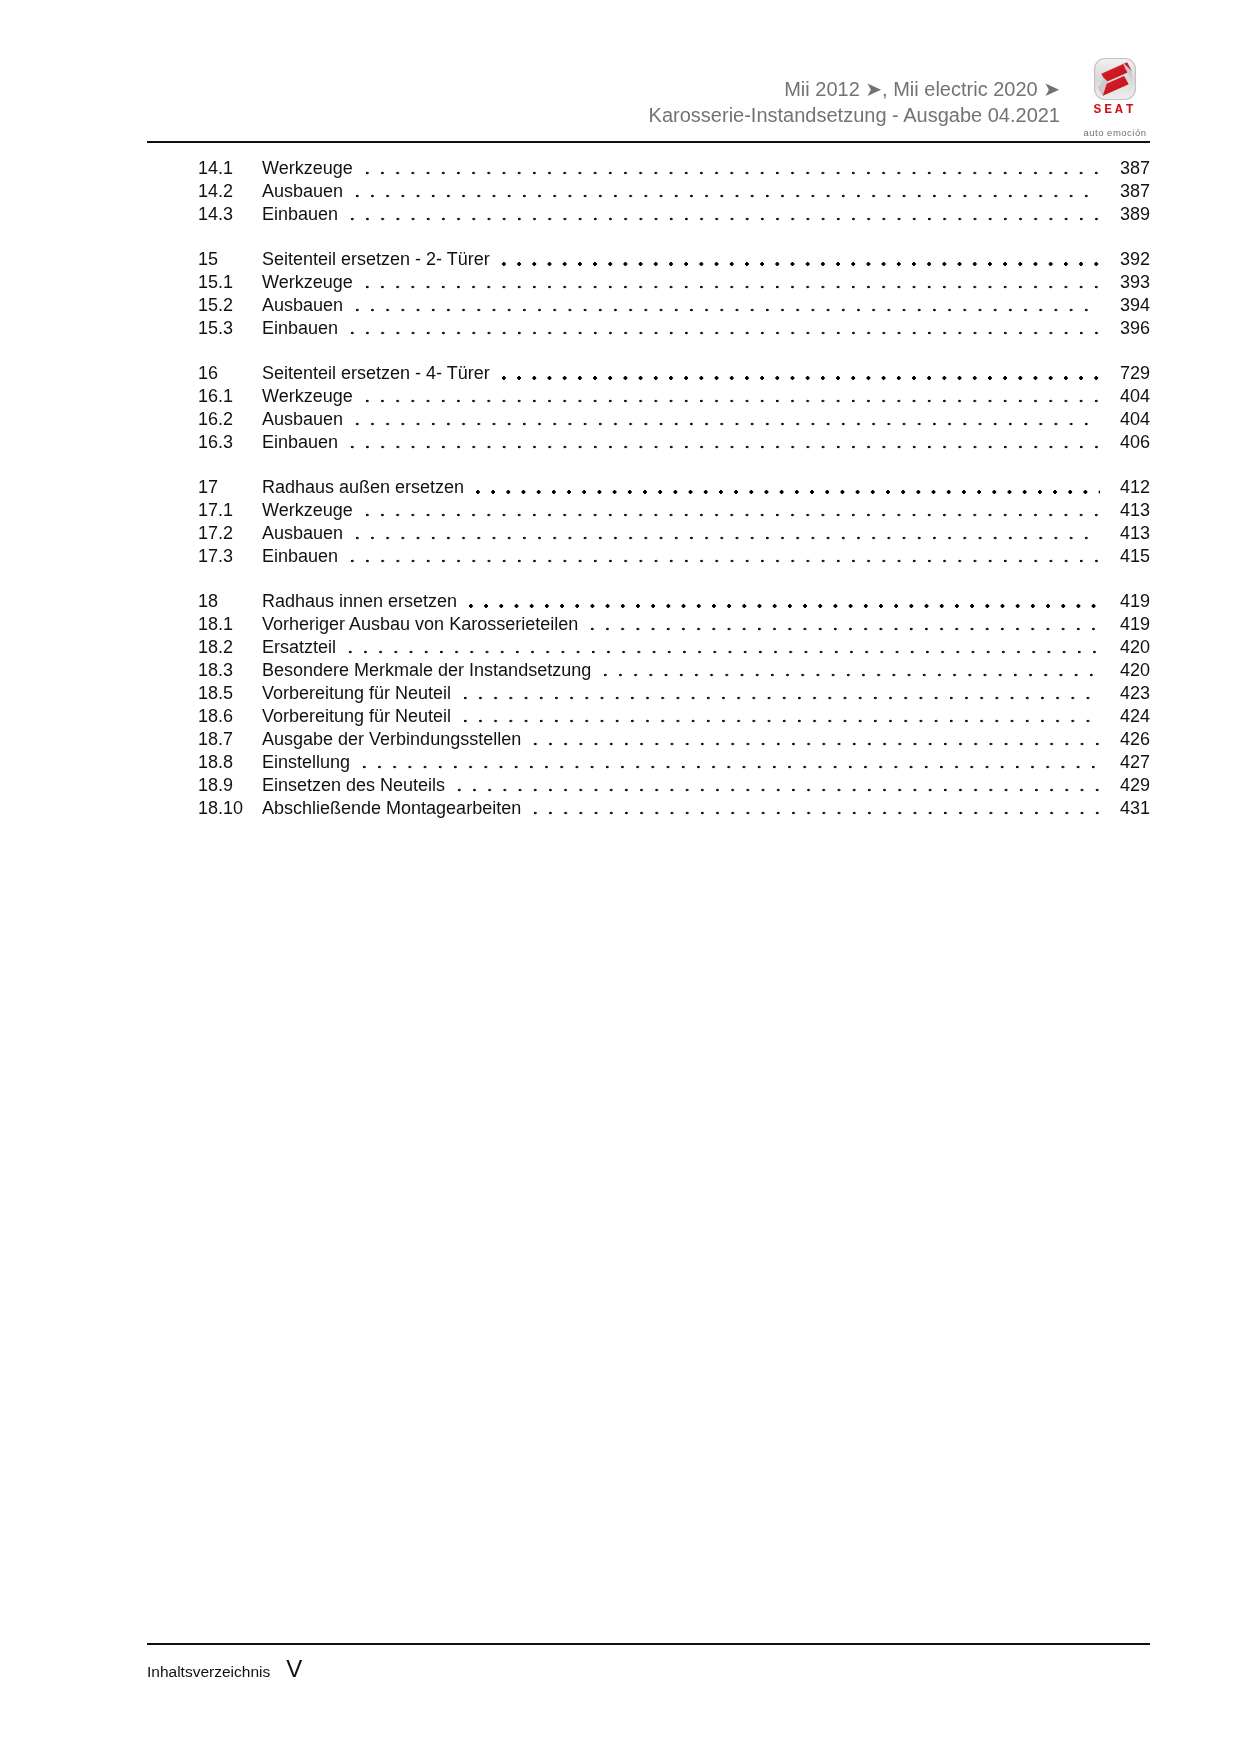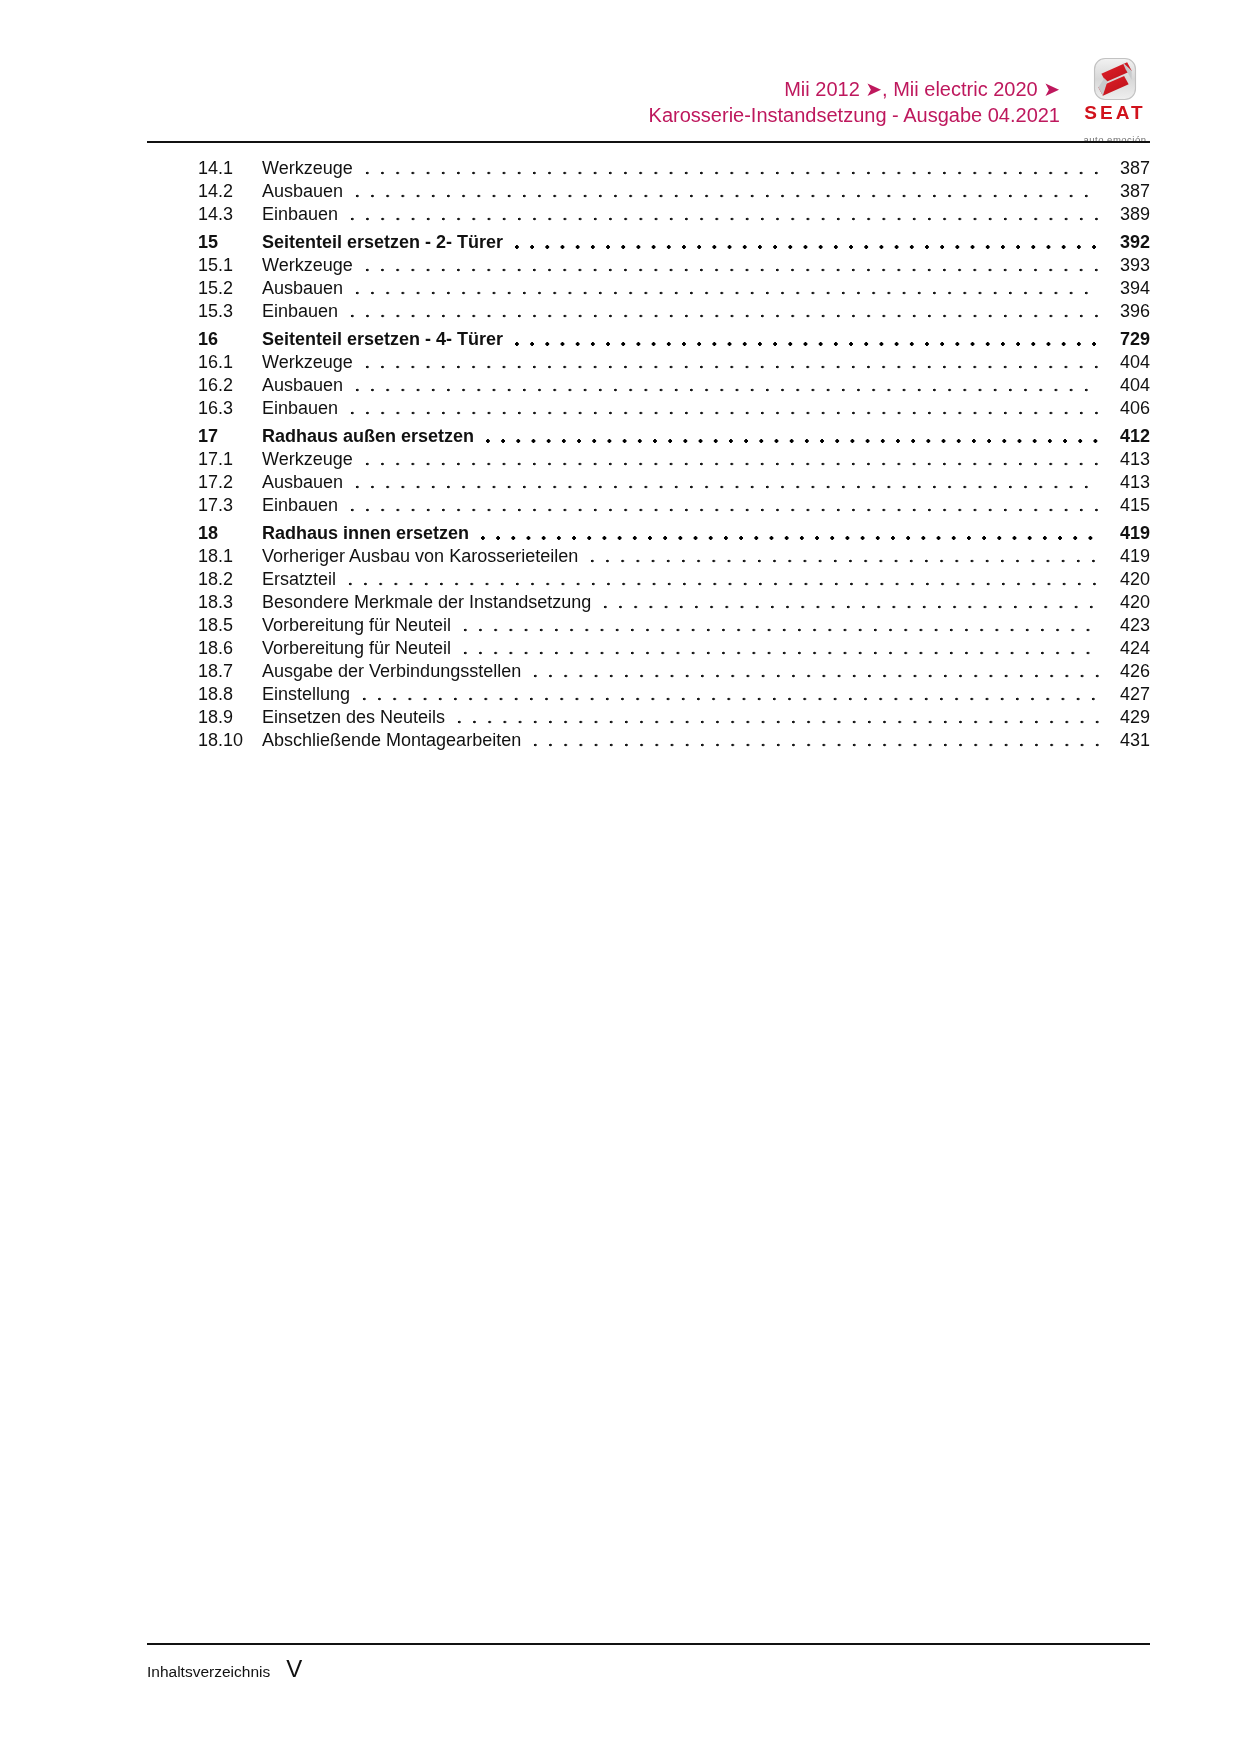--- a/index.html
+++ b/index.html
@@ -8,44 +8,44 @@
     width:1240px;height:1753px;
     background:#ffffff;
     font-family:"Liberation Sans", sans-serif;
     color:#111;
     overflow:hidden;
   }
   
   .header-text{
     position:absolute;top:76px;right:180px;
     text-align:right;
-    font-size:20px;line-height:26px;color:#be185d;
+    font-size:20px;line-height:26px;color:#737373;
   }
   .logo{
     position:absolute;top:57px;right:89px;
     width:72px;text-align:center;
   }
   .logo svg{display:block;margin:0 auto;}
   .logo-word{
-    font-size:19px;font-weight:bold;color:#d1121c;
-    letter-spacing:3px;margin-top:1px;
+    font-size:13px;font-weight:bold;color:#d1121c;
+    letter-spacing:3px;margin-top:1px;font-family:Liberation Mono, monospace;
   }
   .logo-tag{
     font-size:9.5px;color:#6e6e6e;letter-spacing:0.5px;margin-top:10px;
   }
   .rule{position:absolute;left:147px;width:1003px;height:2px;background:#111;}
   .header-rule{top:141px;}
   
   .toc{position:absolute;top:157px;left:147px;width:1003px;}
   .toc-row{
     display:flex;align-items:baseline;
     padding-left:51px;
     font-size:18px;line-height:23px;
   }
-  .toc-row.bold{font-weight:bold;margin-top:5px;}
+  .toc-row.bold{font-weight:normal;margin-top:22px;}
   .num{flex:none;width:64px;}
   .title{flex:none;white-space:nowrap;}
   .leader{flex:1;position:relative;margin:0 6px 0 10px;min-width:20px;align-self:stretch;}
   .leader::after{
     content:"";position:absolute;left:2px;right:2px;bottom:5px;height:4px;
     background-image:radial-gradient(circle at 2px 2px,#141414 1.35px,transparent 1.6px);
     background-size:15.2px 4px;background-repeat:repeat-x;
   }
   .toc-row.bold .leader::after{
     background-image:radial-gradient(circle at 2px 2px,#000 1.65px,transparent 1.9px);

